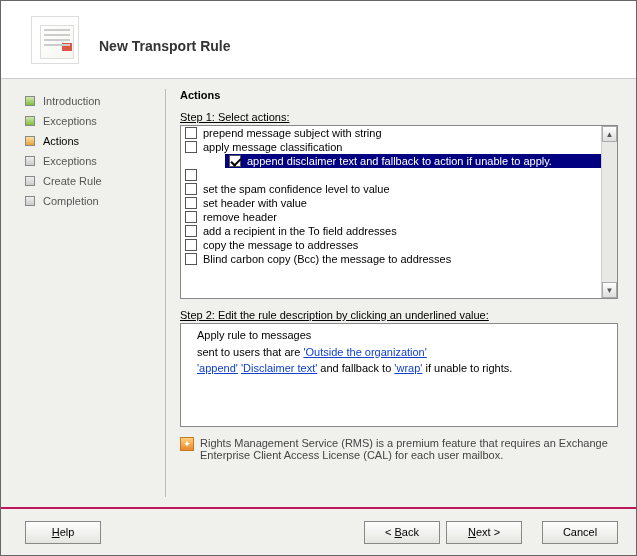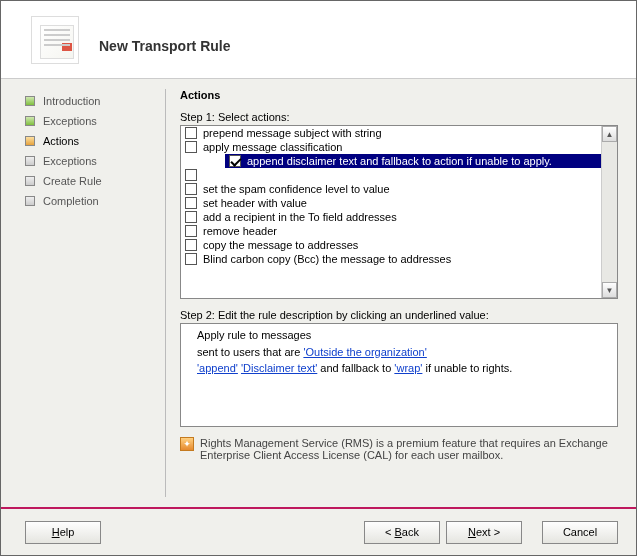--- a/index.html
+++ b/index.html
@@ -101,21 +101,21 @@
     padding: 10px 18px 4px 14px;
     display: flex;
     flex-direction: column;
     min-height: 0;
   }
   .main h3 {
     margin: 0 0 8px 0;
     font-size: 11px;
     font-weight: bold;
   }
-  .step-label { margin: 2px 0 2px 0; }
+  .step-label { margin: 2px 0 2px 0; text-decoration: underline; }
   .listbox {
     border: 1px solid #888;
     background: #fff;
     height: 174px;
     display: flex;
   }
   .list-inner {
     flex: 1;
     overflow: hidden;
   }
@@ -269,25 +269,25 @@
           <div class="action-row">
             <span class="cb"></span>
             <span>set the spam confidence level to value</span>
           </div>
           <div class="action-row">
             <span class="cb"></span>
             <span>set header with value</span>
           </div>
           <div class="action-row">
             <span class="cb"></span>
+            <span>remove header</span>
+          </div>
+          <div class="action-row">
+            <span class="cb"></span>
             <span>add a recipient in the To field addresses</span>
-          </div>
-          <div class="action-row">
-            <span class="cb"></span>
-            <span>remove header</span>
           </div>
           <div class="action-row">
             <span class="cb"></span>
             <span>copy the message to addresses</span>
           </div>
           <div class="action-row">
             <span class="cb"></span>
             <span>Blind carbon copy (Bcc) the message to addresses</span>
           </div>
         </div>

